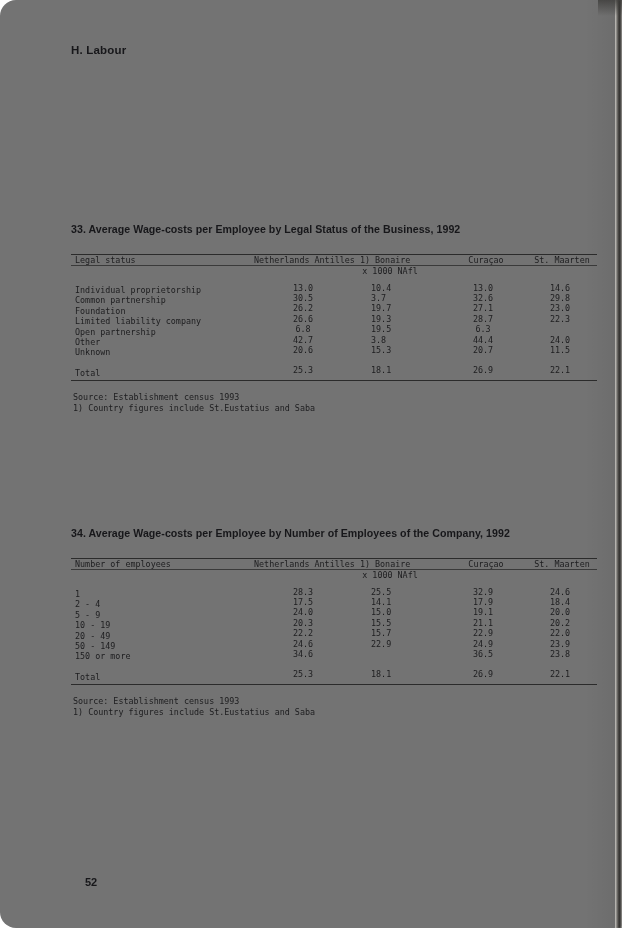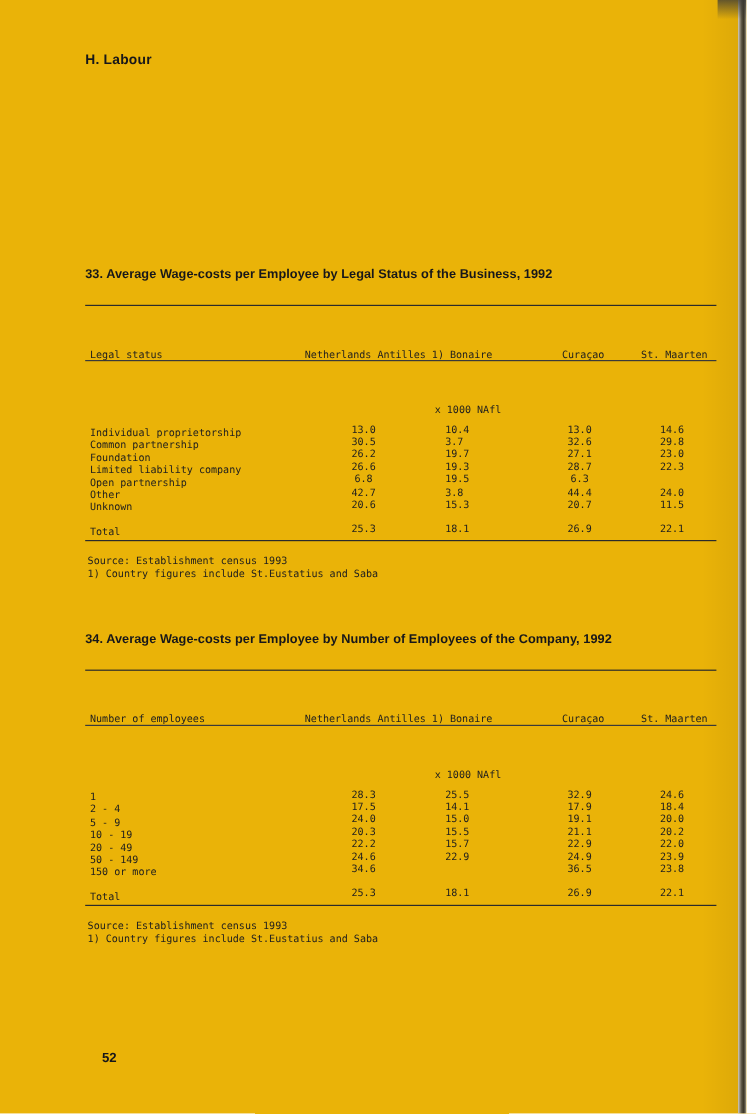--- a/index.html
+++ b/index.html
@@ -12,21 +12,22 @@
     height: 928px;
     position: relative;
     overflow: hidden;
     font-family: "Liberation Sans", sans-serif;
   }
 
   
   .page {
     position: absolute;
     inset: 0;
-    background: #eab308;
+    background: #737373;
+    border-radius: 16px;
   }
   .scan-edge-dark {
     position: absolute;
     top: 0;
     right: 8px;
     width: 7px;
     height: 928px;
     background: linear-gradient(to right, #cfcdc8 0%, #4a4845 45%, #2a2927 70%, #9a9894 100%);
     opacity: .92;
   }
@@ -106,21 +107,20 @@
     width: 100%;
   }
 
   table.stat {
     border-collapse: collapse;
     width: 526px;
     table-layout: fixed;
     font-family: "DejaVu Sans Mono", "Liberation Mono", monospace;
     font-size: 8.4px;
     color: #1d1d1f;
-    margin-top: 35px;
   }
   table.stat td, table.stat th {
     padding: 0;
     margin: 0;
     font-weight: normal;
     vertical-align: top;
   }
 
   col.c-label { width: 182px; }
   col.c-na    { width: 118px; }

